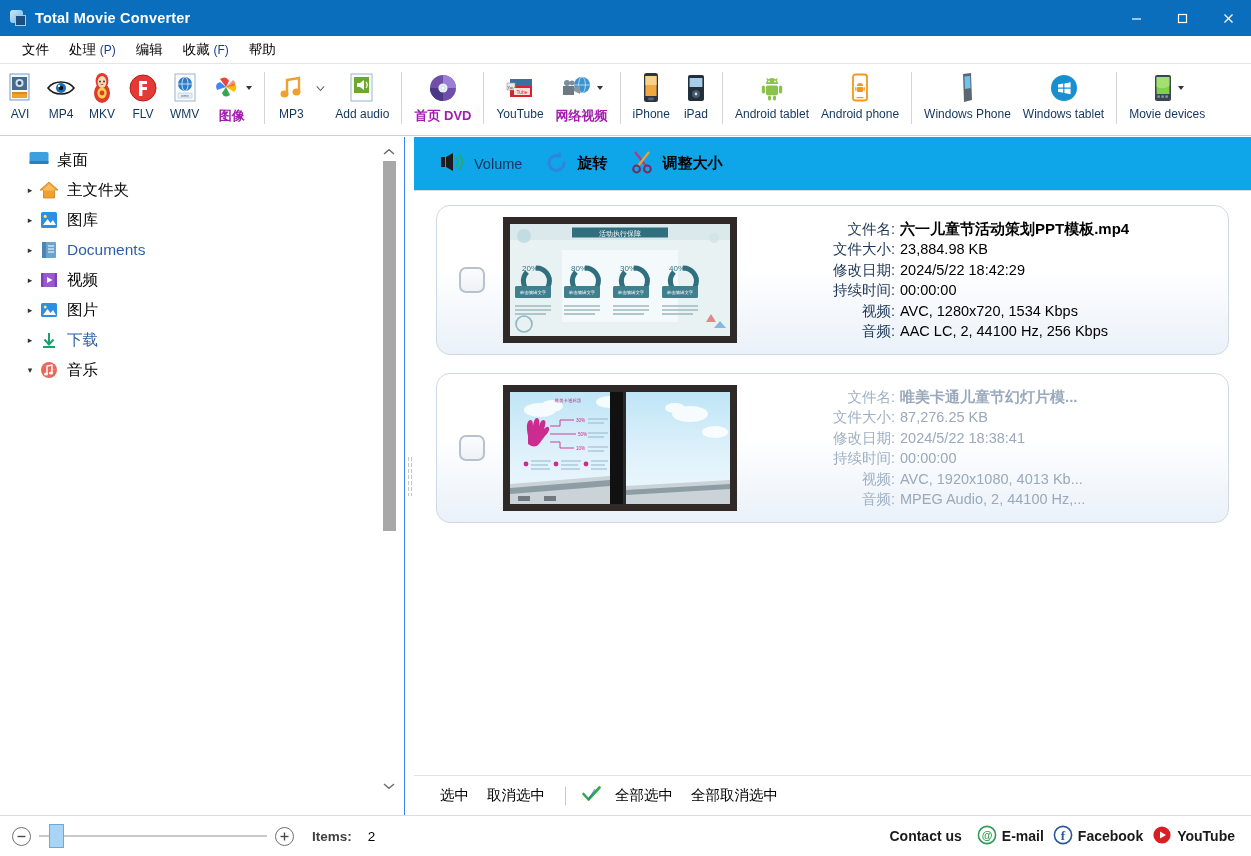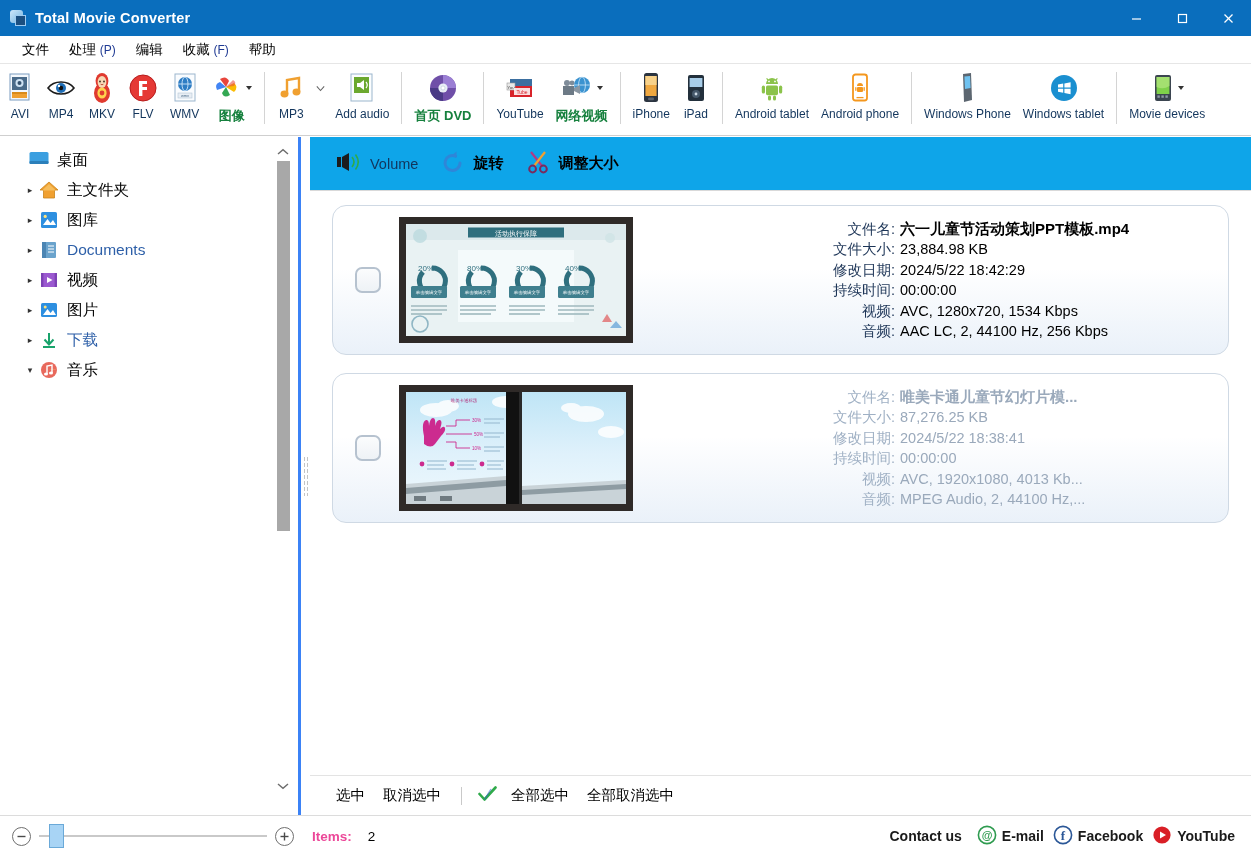--- a/index.html
+++ b/index.html
@@ -52,28 +52,28 @@
   .toolbar {
     height: 72px; background:#fff; display:flex; align-items:flex-start;
     border-bottom: 1px solid #cfcfcf; padding-top: 4px; position:relative;
   }
   .tbtn {
     display:flex; flex-direction:column; align-items:center; justify-content:flex-start;
     padding: 3px 6px 0 6px; min-width: 40px; position:relative;
   }
   .tbico { height: 34px; display:flex; align-items:center; justify-content:center; position:relative; }
   .tblbl { font-size: 12px; color:#12355c; margin-top: 2px; white-space:nowrap; }
-  .tblbl.cn { font-size: 13px; color:#15803d; font-weight: 600; }
+  .tblbl.cn { font-size: 13px; color:#a21caf; font-weight: 600; }
   .tbsep { width:1px; height:52px; background:#d4d4d4; margin: 4px 6px 0 6px; align-self:flex-start; }
   .caret { width:0;height:0;border-left:3.5px solid transparent;border-right:3.5px solid transparent;border-top:4.5px solid #333; display:inline-block; margin-left:3px; }
   .caret-v { width:9px;height:9px; display:inline-block; }
 
   
   .body { position:absolute; left:0; top:137px; right:0; bottom:41px; display:flex; }
-  .sidebar { width: 301px; position:relative; background:#fff; border-right:3px solid #3b82f6; }
+  .sidebar { width: 405px; position:relative; background:#fff; border-right:1px solid #3b82f6; }
   .tree { padding: 8px 0 0 12px; }
   .trow { display:flex; align-items:center; height: 30px; font-size: 15.5px; color:#000; }
   .tarrow { width:16px; text-align:center; font-size:9px; color:#333; flex:none; }
   .tico { width: 22px; height:20px; margin-right: 7px; flex:none; position:relative; }
   .tlabel { white-space:nowrap; }
   .tlabel.blue { color:#2d5fa8; font-weight:normal; }
   .indent { padding-left: 10px; }
 
   
   .sbar { position:absolute; right:6px; top:0; bottom:0; width:18px; }
@@ -142,21 +142,21 @@
   .statusbar {
     position:absolute; left:0; right:0; bottom:0; height: 41px;
     border-top:1px solid #dcdcdc; background:#fff; display:flex; align-items:center;
   }
   .zoomctl { display:flex; align-items:center; padding-left: 12px; gap: 8px; }
   .zcircle { width:19px;height:19px;border:1.5px solid #6f6f6f;border-radius:50%;
              display:flex;align-items:center;justify-content:center;color:#4a4a4a;font-size:13px;line-height:1; }
   .ztrack { width: 228px; height:2px; background:#c9c9c9; position:relative; }
   .zthumb { position:absolute; left: 10px; top:-11px; width: 15px; height: 24px;
             background:#a8d4f5; border:1px solid #6aa9d8; }
-  .items-lbl { font-size: 13.5px; font-weight:bold; color:#ec4899; margin-left: 18px; }
+  .items-lbl { font-size: 13.5px; font-weight:bold; color:#404040; margin-left: 18px; }
   .items-val { font-size: 13.5px; color:#000; margin-left: 16px; }
   .contact { margin-left:auto; display:flex; align-items:center; gap: 9px; padding-right: 16px; }
   .contact-txt { font-size: 14px; font-weight:bold; color:#1a1a1a; margin-right: 6px; }
   .clink { display:flex; align-items:center; gap:5px; font-size:14px; font-weight:bold; color:#1a1a1a; }
 </style>
 </head>
 <body>
 
 <div id="app">
 

